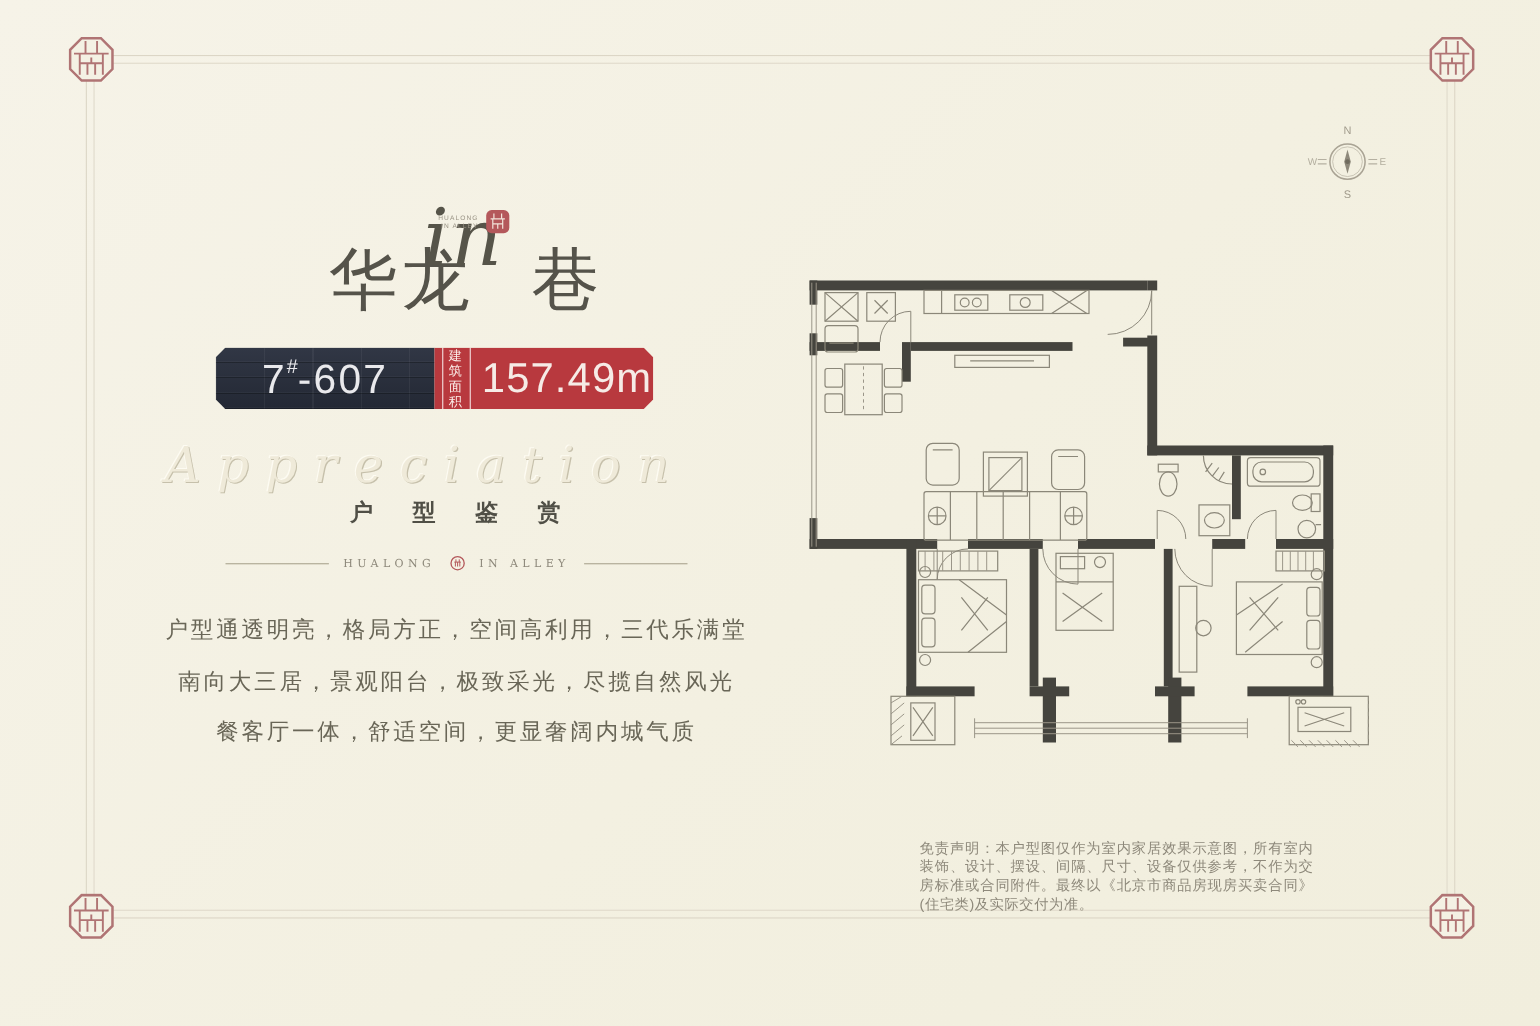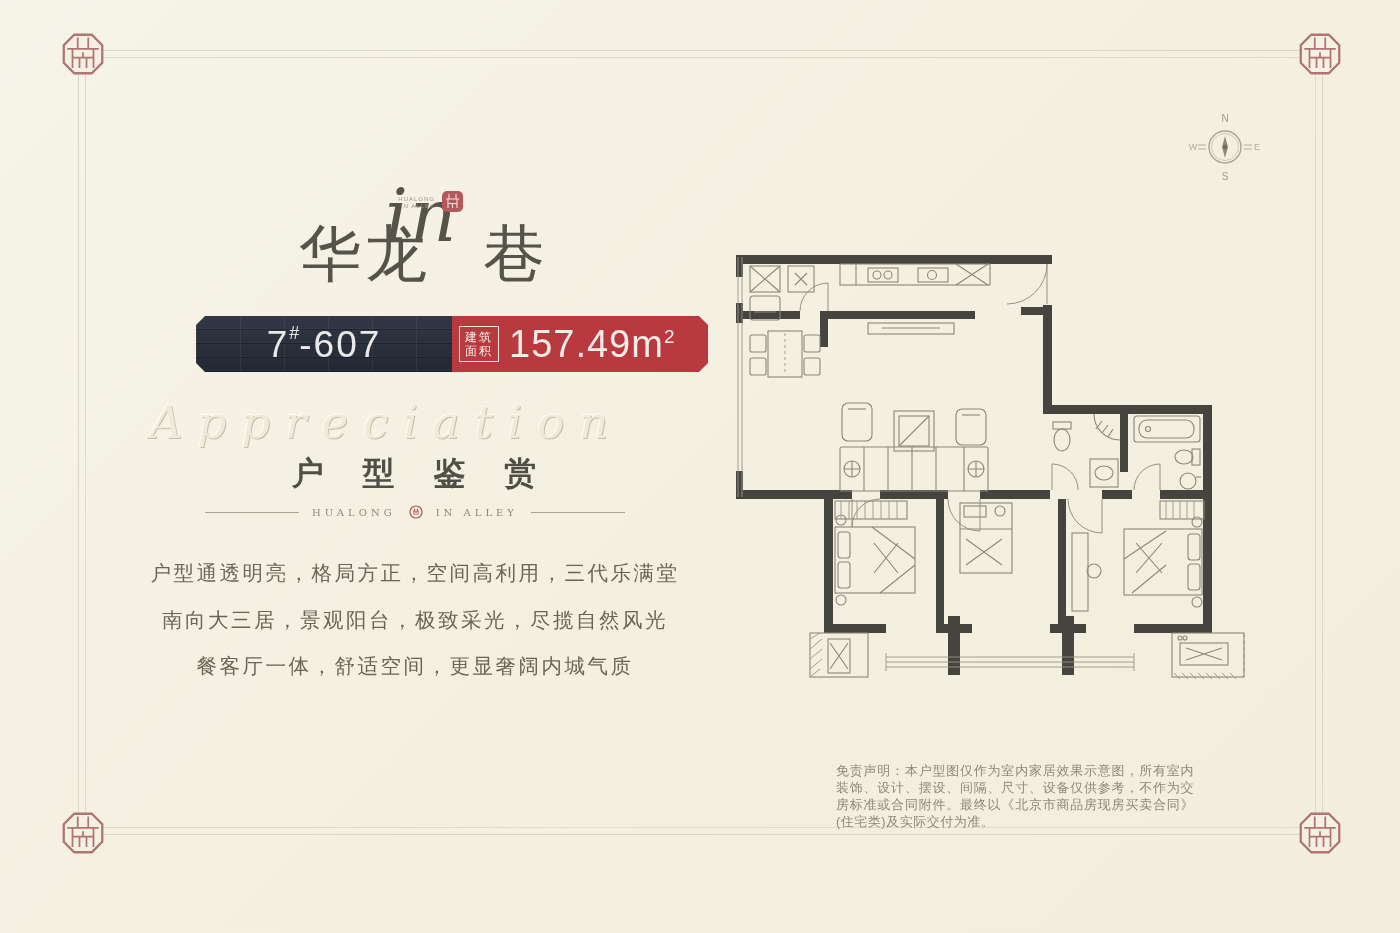--- a/index.html
+++ b/index.html
@@ -20,21 +20,21 @@
   
   .logo{position:absolute;left:283px;top:190px;width:280px;height:84px;color:#55534a;}
   .logo .cn{position:absolute;font-family:"DejaVu Serif",serif;font-size:62px;letter-spacing:4px;top:22px;}
   .logo .hua{left:16px;}
   .logo .xiang{left:200px;}
   .logo .in{position:absolute;left:102px;top:-16px;font-family:"DejaVu Serif",serif;font-style:italic;font-size:72px;letter-spacing:2px;color:#565449;}
   .logo .micro{position:absolute;left:96px;top:6px;font-size:6px;letter-spacing:1px;color:#9a9486;line-height:7px;text-align:right;width:56px;}
   .logo .seal{position:absolute;left:158px;top:0px;}
   
   .badge{
-    position:absolute;left:196px;top:316px;width:512px;height:56px;display:flex;
+    position:absolute;left:196px;top:316px;width:398px;height:56px;display:flex;
     clip-path:polygon(9px 0,calc(100% - 9px) 0,100% 9px,100% calc(100% - 9px),calc(100% - 9px) 100%,9px 100%,0 calc(100% - 9px),0 9px);
   }
   .badge-dark{
     width:50%;height:100%;display:flex;align-items:center;justify-content:center;
     background:
       repeating-linear-gradient(0deg,rgba(0,0,0,.28) 0 1px,rgba(255,255,255,.03) 1px 2px,transparent 2px 14px),
       repeating-linear-gradient(90deg,rgba(255,255,255,.05) 0 1px,transparent 1px 44px),
       linear-gradient(#313745,#232834);
     color:#e9e9ec;font-size:37px;letter-spacing:2px;
   }
@@ -49,21 +49,21 @@
   .area-value{font-size:38px;margin-left:10px;letter-spacing:1px;color:#f6ebe6;}
   .area-value sup{font-size:19px;vertical-align:14px;}
   
   .script-word{
     position:absolute;left:150px;top:396px;width:530px;
     font-family:"DejaVu Serif",serif;font-style:italic;font-size:45px;letter-spacing:15px;
     color:#efead9;text-shadow:1px 1px 0 #c6c0ab,-1px -1px 0 #fdfbf2;white-space:nowrap;
   }
   .heading{
     position:absolute;left:150px;top:452px;width:530px;text-align:center;
-    font-size:32px;font-weight:bold;color:#504f46;letter-spacing:2px;word-spacing:26px;white-space:nowrap;
+    font-size:21px;font-weight:bold;color:#504f46;letter-spacing:2px;word-spacing:26px;white-space:nowrap;
   }
   .divider{
     position:absolute;left:190px;top:505px;width:450px;display:flex;align-items:center;justify-content:center;gap:13px;
     color:#8e897b;font-size:10px;letter-spacing:4px;font-family:"DejaVu Serif",serif;
   }
   .divider .line{width:94px;height:1px;background:#aba590;}
   .divider .seal-dot{width:14px;height:14px;}
   
   .description{
     position:absolute;left:140px;top:550px;width:550px;text-align:center;

